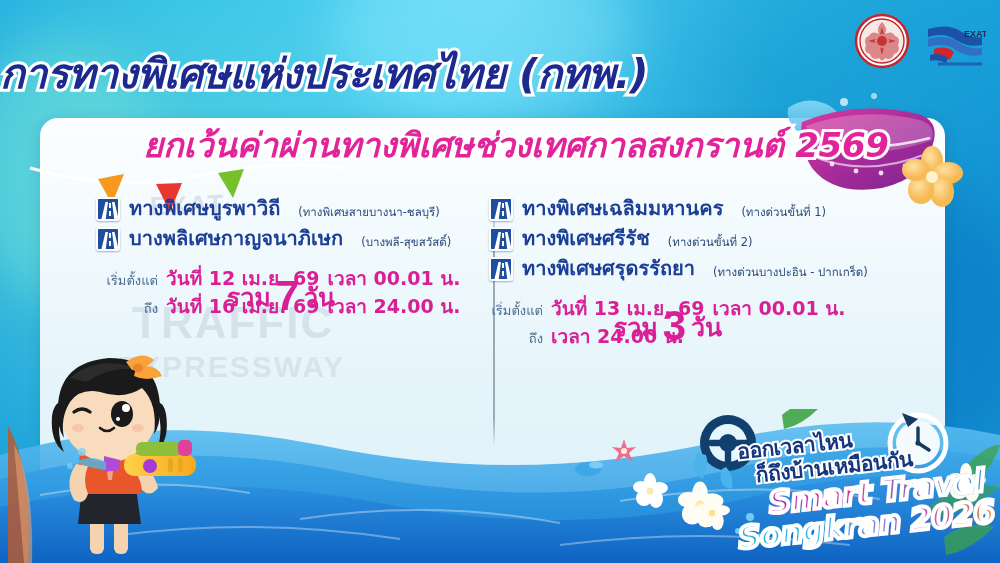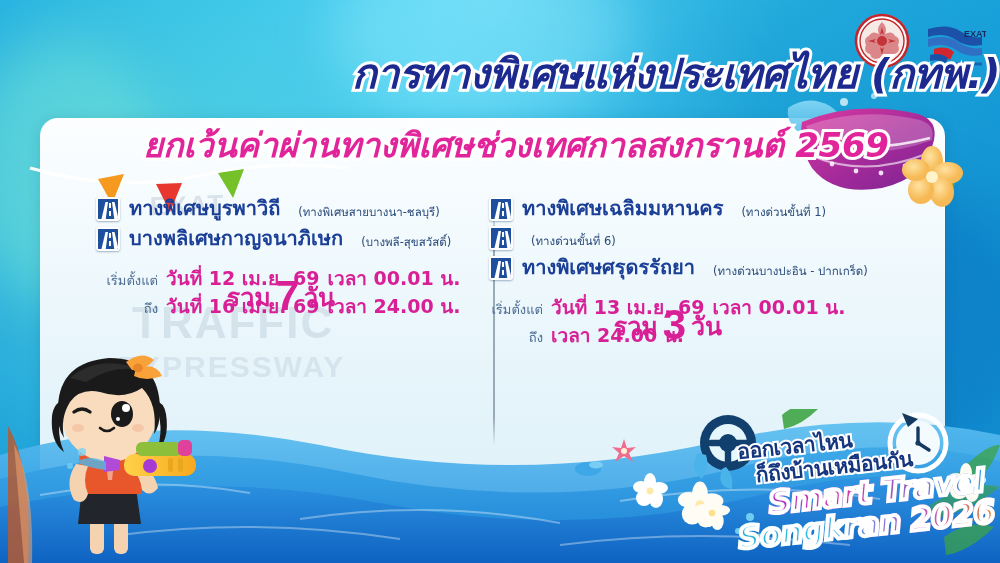--- a/index.html
+++ b/index.html
@@ -32,21 +32,21 @@
     border-radius:18px 18px 4px 4px;
     box-shadow:0 2px 14px rgba(0,60,100,.16);
   }
   .panel-ghost{
     position:absolute; color:rgba(150,170,185,.30);
     font-weight:bold; letter-spacing:2px; user-select:none;
   }
 
   
   .headline-wrap{
-    position:absolute; left:0; top:52px; width:1000px; text-align:right;
+    position:absolute; left:0; top:52px; width:1000px; text-align:left;
     pointer-events:none;
   }
   .headline{
     display:inline-block;
     font-family:"DejaVu Sans","Liberation Sans",sans-serif;
     font-size:41px; font-weight:bold; font-style:italic;
     color:#1c2a8f; letter-spacing:-.5px; line-height:1.12;
     -webkit-text-stroke:6px #ffffff; paint-order:stroke fill;
     text-shadow:0 2px 2px rgba(255,255,255,.9);
   }
@@ -334,21 +334,22 @@
       <div class="road-line">
         <span class="road-icon">
           <svg viewBox="0 0 24 24" width="24" height="24">
             <rect width="24" height="24" fill="#1d4f9e"></rect>
             <path d="M3,22 L7.5,3 L10,3 L7.5,22 Z" fill="#ffffff"></path>
             <path d="M21,22 L16.5,3 L14,3 L16.5,22 Z" fill="#ffffff"></path>
             <rect x="11" y="4" width="2" height="5" fill="#ffffff"></rect>
             <rect x="11" y="12" width="2" height="5" fill="#ffffff"></rect>
           </svg>
         </span>
-        <span class="road-sub">(ทางด่วนขั้นที่ 6)</span>
+        <span class="road-name">ทางพิเศษศรีรัช</span>
+        <span class="road-sub">(ทางด่วนขั้นที่ 2)</span>
       </div>
 
       <div class="road-line">
         <span class="road-icon">
           <svg viewBox="0 0 24 24" width="24" height="24">
             <rect width="24" height="24" fill="#1d4f9e"></rect>
             <path d="M3,22 L7.5,3 L10,3 L7.5,22 Z" fill="#ffffff"></path>
             <path d="M21,22 L16.5,3 L14,3 L16.5,22 Z" fill="#ffffff"></path>
             <rect x="11" y="4" width="2" height="5" fill="#ffffff"></rect>
             <rect x="11" y="12" width="2" height="5" fill="#ffffff"></rect>

